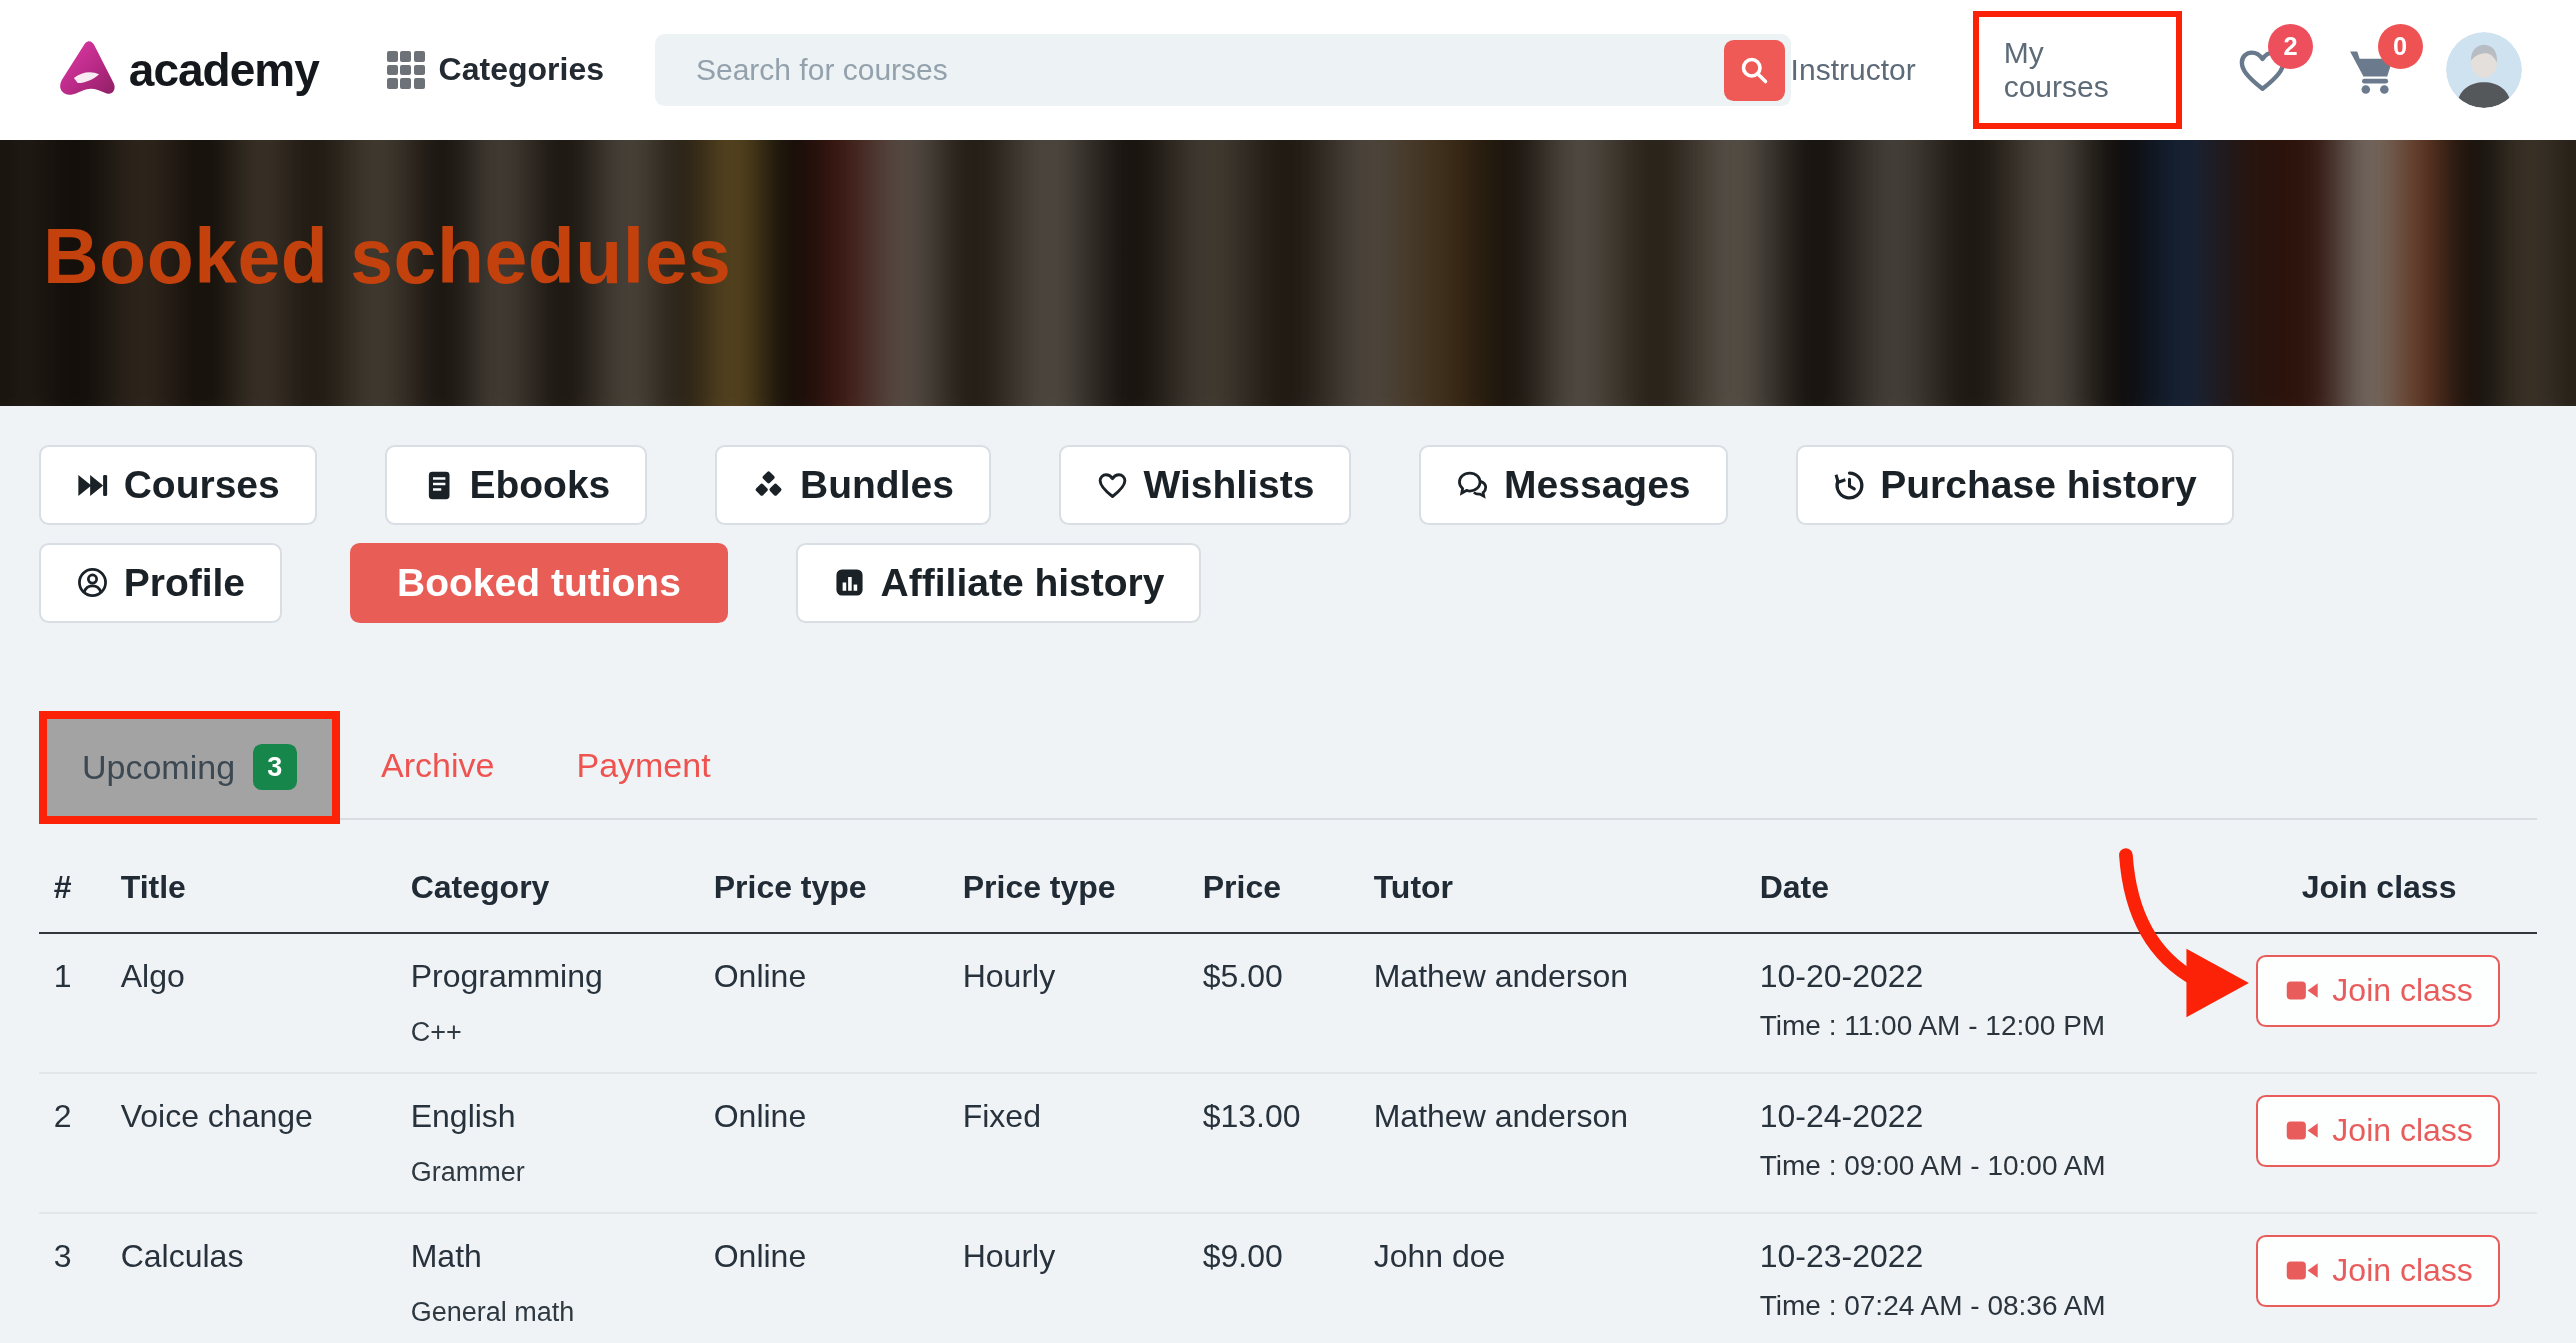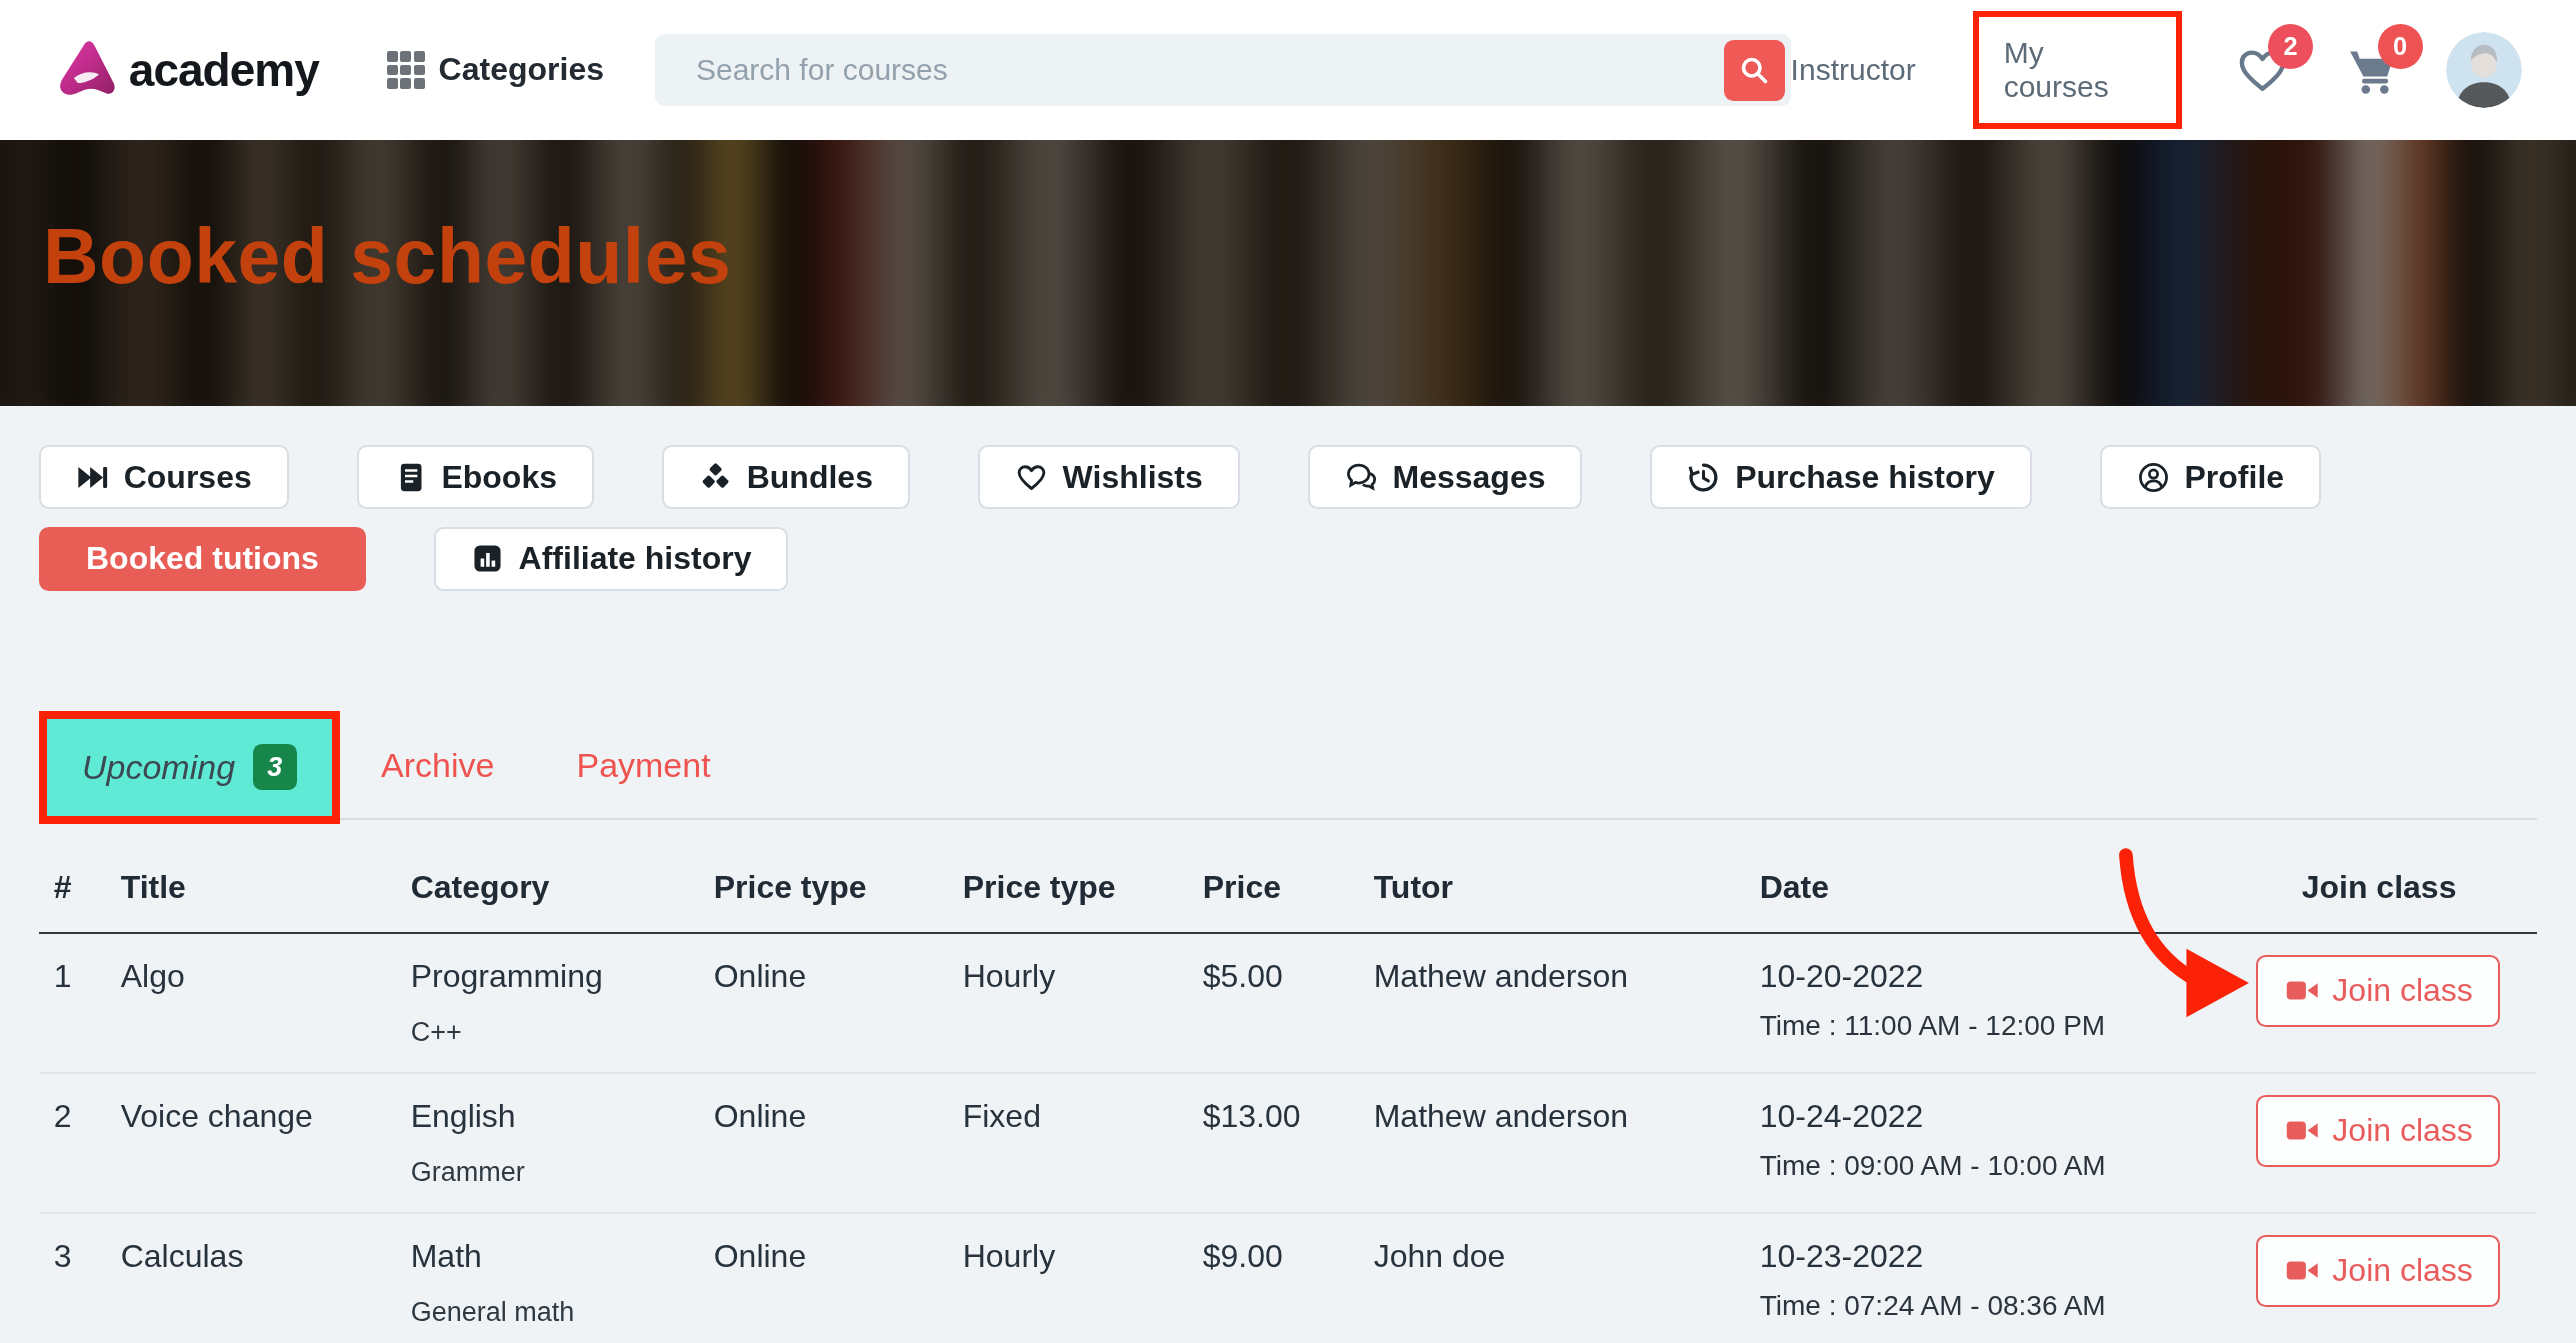--- a/index.html
+++ b/index.html
@@ -38,27 +38,27 @@
       #a5802c 29%,#151009 31%,#6e2318 33%,#98897a 35.5%,#2e2315 38%,#8d8273 41%,
       #1c140c 44%,#756a58 47%,#2a2013 50%,#86796a 53%,#6b4a20 56%,#241a0e 58.5%,
       #8f8676 61%,#3a2d1c 64%,#9a8f7e 67%,#17110a 70%,#7d7466 73%,#241b10 76%,
       #8a7f6d 79%,#120d08 81.5%,#1e3c68 84%,#43200f 86.5%,#541d10 89%,#c9c0b2 91%,
       #b05a30 93%,#17120c 95%,#6b5c44 97%,#241a10 100%); }
   .hero::after { content:""; position:absolute; inset:0; background:rgba(8,5,2,.28); }
   .hero h1 { position:absolute; left:43px; top:90px; font-size:77px; font-weight:600; color:#c2410c; z-index:2; letter-spacing:0.5px; }
 
   
   .menu { position:absolute; top:445px; left:39px; width:2498px; display:flex; flex-wrap:wrap; column-gap:68px; row-gap:17.6px; }
-  .menu-btn { display:flex; align-items:center; gap:14.7px; height:64px; padding:0 35px; background:#ffffff; border:2px solid #d8dee3; border-radius:9.8px; font-size:32px; font-weight:700; color:#1b2227; cursor:pointer; text-decoration:none;text-align:right; }
+  .menu-btn { display:flex; align-items:center; gap:14.7px; height:80px; padding:0 35px; background:#ffffff; border:2px solid #d8dee3; border-radius:9.8px; font-size:39px; font-weight:700; color:#1b2227; cursor:pointer; text-decoration:none;text-align:right; }
   .menu-btn svg { width:33px; height:33px; flex-shrink:0; }
   .menu-btn.active { background:#e95d57; border-color:#e95d57; color:#ffffff; padding:0 45px; }
 
   
   .tabs { position:absolute; top:712px; left:39px; width:2498px; height:108px; border-bottom:2px solid #d8dde2; display:flex; align-items:flex-end; }
-  .tab-active { position:relative; background:#5eead4; border:2px solid #dee3e7; border-bottom-color:#ffffff; border-radius:9.8px 9.8px 0 0; height:106px; margin-bottom:-2px; padding:0 41px; display:flex; align-items:center; gap:17.6px; cursor:pointer;font-style:italic; }
+  .tab-active { position:relative; background:#a3a3a3; border:2px solid #dee3e7; border-bottom-color:#ffffff; border-radius:9.8px 9.8px 0 0; height:106px; margin-bottom:-2px; padding:0 41px; display:flex; align-items:center; gap:17.6px; cursor:pointer; }
   .tab-active .lbl { font-size:34px; color:#3c4852; }
   .tab-badge { background:#17864b; color:#fff; font-size:27px; font-weight:700; border-radius:8.8px; padding:7.8px 14.7px; }
   .upcoming-annot { top:-4.9px; left:-2px; right:-2px; bottom:-5.9px; z-index:3; }
   .tab-link { font-size:34px; color:#ef5350; text-decoration:none; padding:0 41px; height:106px; display:flex; align-items:center; cursor:pointer; }
 
   
   .table { position:absolute; top:843px; left:39px; width:2498px; }
   .trow { display:grid; grid-template-columns:67px 290px 303px 249px 240px 171px 386px 479px auto; padding-left:14.7px; align-items:start; }
   .thead { height:91px; align-items:center; border-bottom:2.9px solid #31373d; font-weight:700; font-size:32px; color:#212b36; }
   .thead .join-h { padding-left:63px; }

